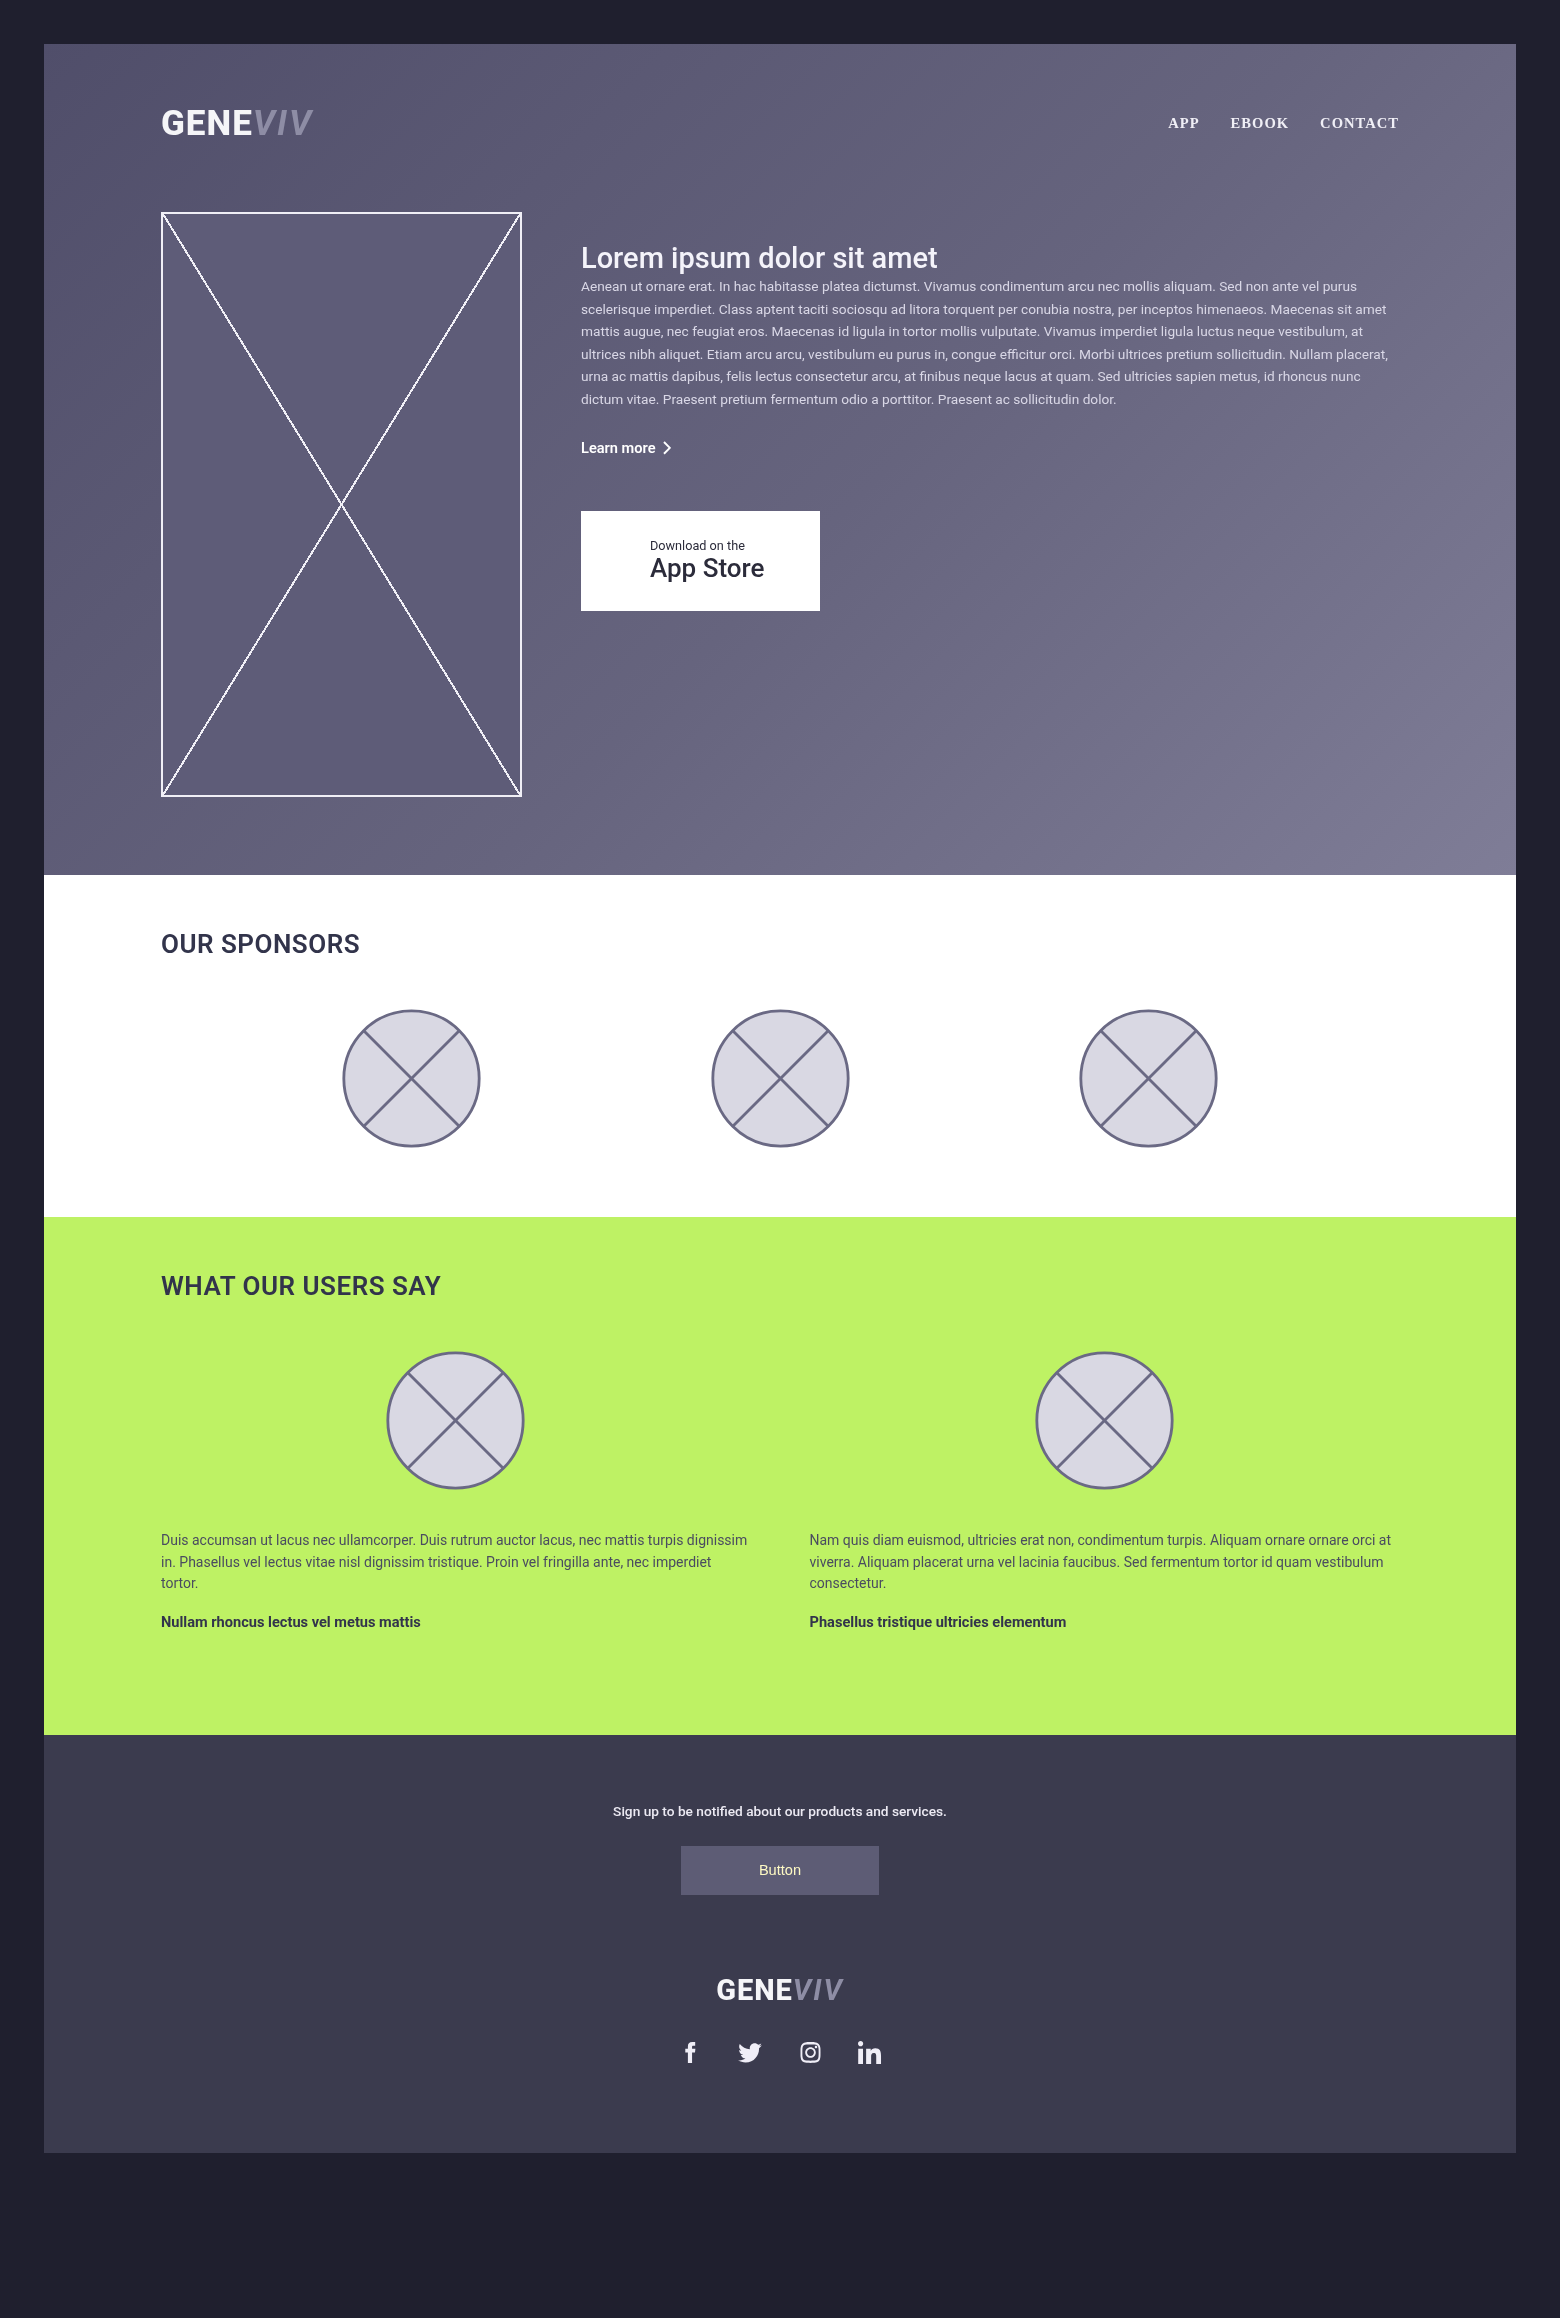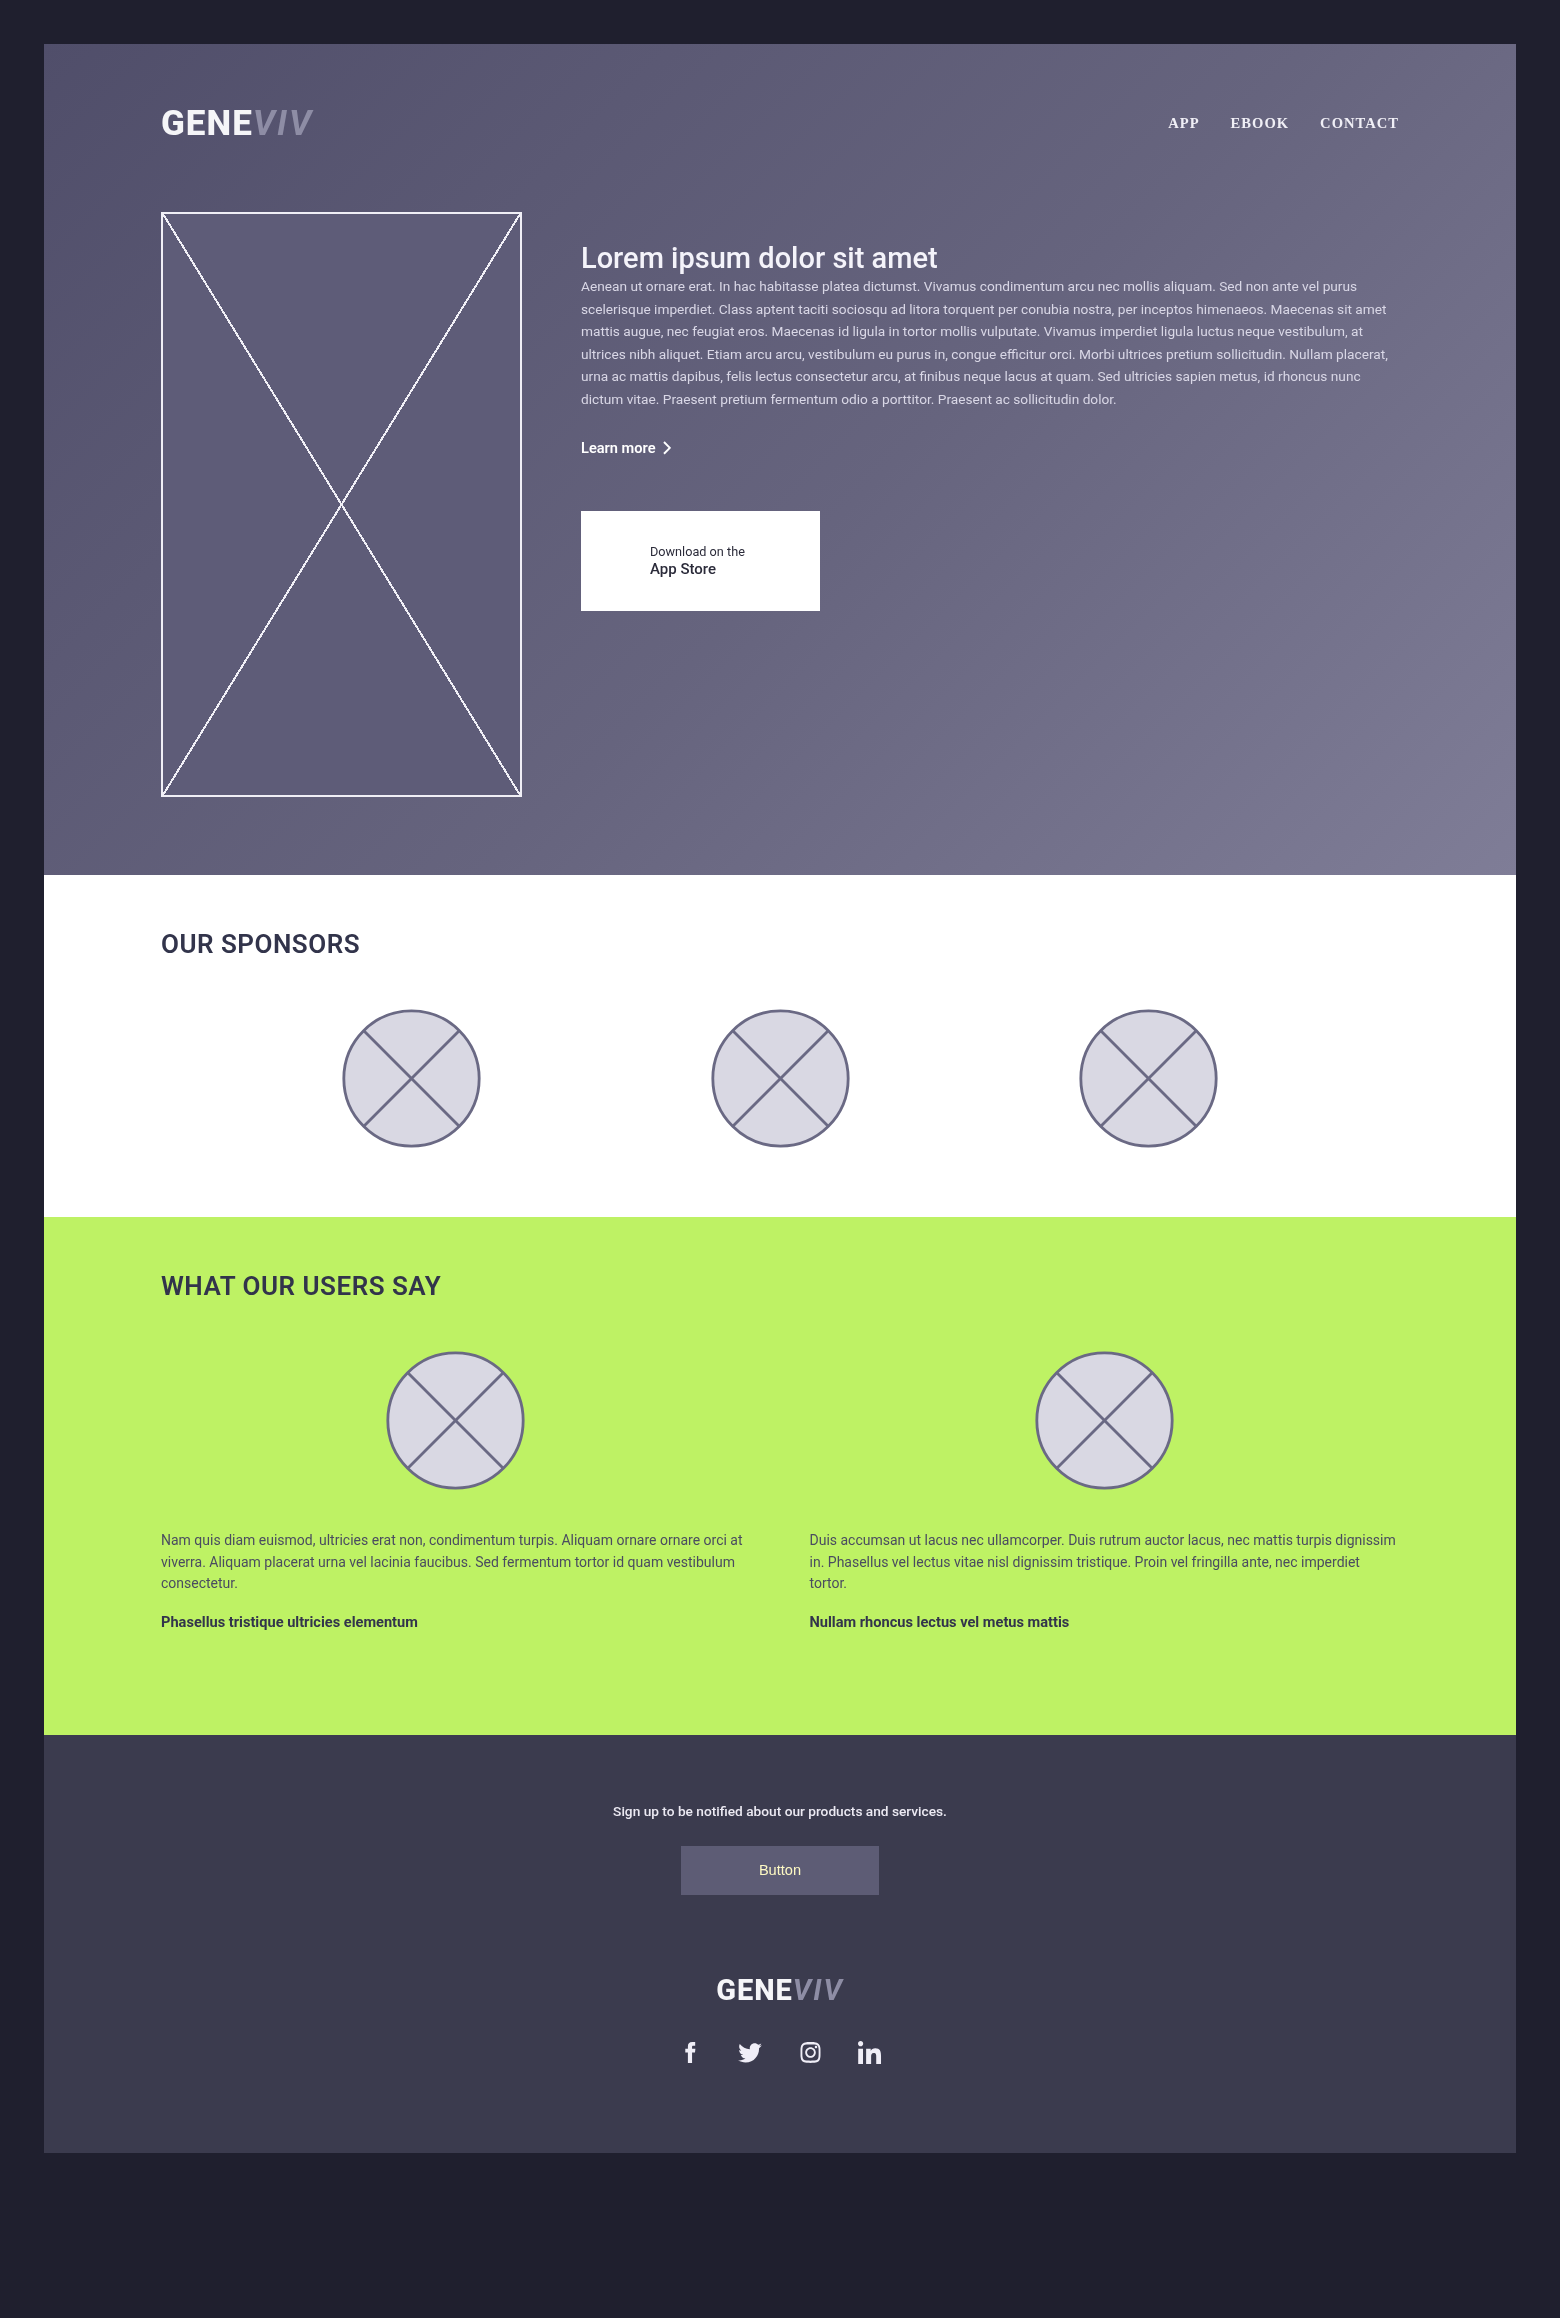--- a/index.html
+++ b/index.html
@@ -56,21 +56,21 @@
   
   .store-btns { display: flex; gap: 29px; }
   .store-btn {
     background: #fff; color: #2b2b3a;
     width: 239px; height: 100px;
     display: flex; align-items: center;
     padding: 0 24.4px; gap: 17.6px; cursor: pointer;
   }
   .store-btn .icon-slot { width: 27px; height: 33px; flex-shrink: 0; }
   .store-btn .small { font-size: 12.7px; display: block; }
-  .store-btn .big { font-size: 15px; font-weight: 500; }
+  .store-btn .big { font-size: 26px; font-weight: 500; }
   
   
   .sponsors { background: #fff; padding: 54px 117px 68px; }
   .section-title { color: #32344b; font-size: 26px; font-weight: 600; letter-spacing: 0.5px; margin-bottom: 49px; }
   .sponsor-row { display: flex; justify-content: space-between; max-width: 878px; margin: 0 auto; }
   
   .circle-ph {
     width: 141px; height: 141px; position: relative;
   }
   .circle-ph svg { width: 100%; height: 100%; }
@@ -180,33 +180,33 @@
     <h2 class="section-title">WHAT OUR USERS SAY</h2>
     <div class="test-row">
       <div class="test-col">
         <div class="circle-ph">
           <svg viewBox="0 0 100 100">
               <circle cx="50" cy="50" r="48"></circle>
               <line x1="16" y1="16" x2="84" y2="84"></line>
               <line x1="84" y1="16" x2="16" y2="84"></line>
             </svg>
         </div>
-        <p class="test-body">Nam quis diam euismod, ultricies erat non, condimentum turpis. Aliquam ornare ornare orci at viverra. Aliquam placerat urna vel lacinia faucibus. Sed fermentum tortor id quam vestibulum consectetur.</p>
-        <p class="test-name">Phasellus tristique ultricies elementum</p>
+        <p class="test-body">Duis accumsan ut lacus nec ullamcorper. Duis rutrum auctor lacus, nec mattis turpis dignissim in. Phasellus vel lectus vitae nisl dignissim tristique. Proin vel fringilla ante, nec imperdiet tortor.</p>
+        <p class="test-name">Nullam rhoncus lectus vel metus mattis</p>
       </div>
       <div class="test-col">
         <div class="circle-ph">
           <svg viewBox="0 0 100 100">
               <circle cx="50" cy="50" r="48"></circle>
               <line x1="16" y1="16" x2="84" y2="84"></line>
               <line x1="84" y1="16" x2="16" y2="84"></line>
             </svg>
         </div>
-        <p class="test-body">Duis accumsan ut lacus nec ullamcorper. Duis rutrum auctor lacus, nec mattis turpis dignissim in. Phasellus vel lectus vitae nisl dignissim tristique. Proin vel fringilla ante, nec imperdiet tortor.</p>
-        <p class="test-name">Nullam rhoncus lectus vel metus mattis</p>
+        <p class="test-body">Nam quis diam euismod, ultricies erat non, condimentum turpis. Aliquam ornare ornare orci at viverra. Aliquam placerat urna vel lacinia faucibus. Sed fermentum tortor id quam vestibulum consectetur.</p>
+        <p class="test-name">Phasellus tristique ultricies elementum</p>
       </div>
     </div>
   </section>
 
   <section class="footer">
     <p class="signup-text">Sign up to be notified about our products and services.</p>
     <div class="signup-row">
       <button>Button</button>
     </div>
     <div class="footer-logo">

